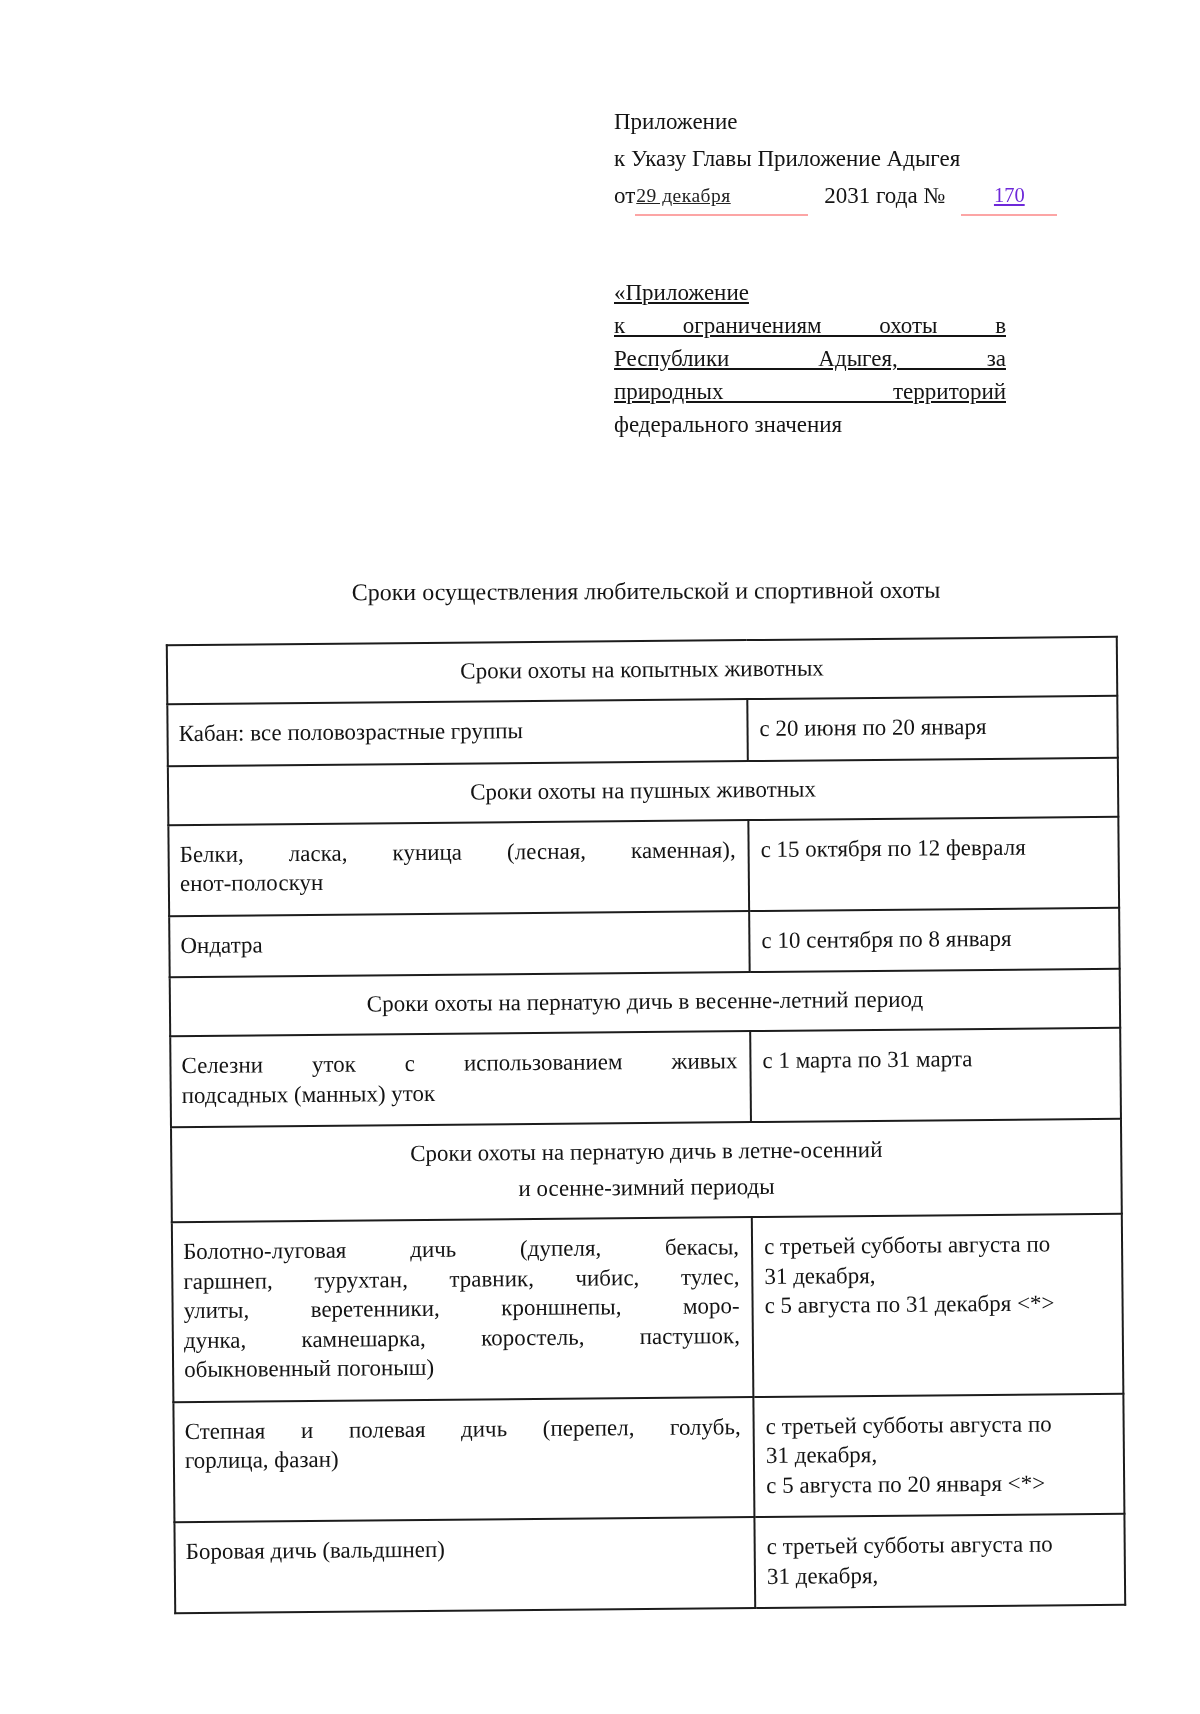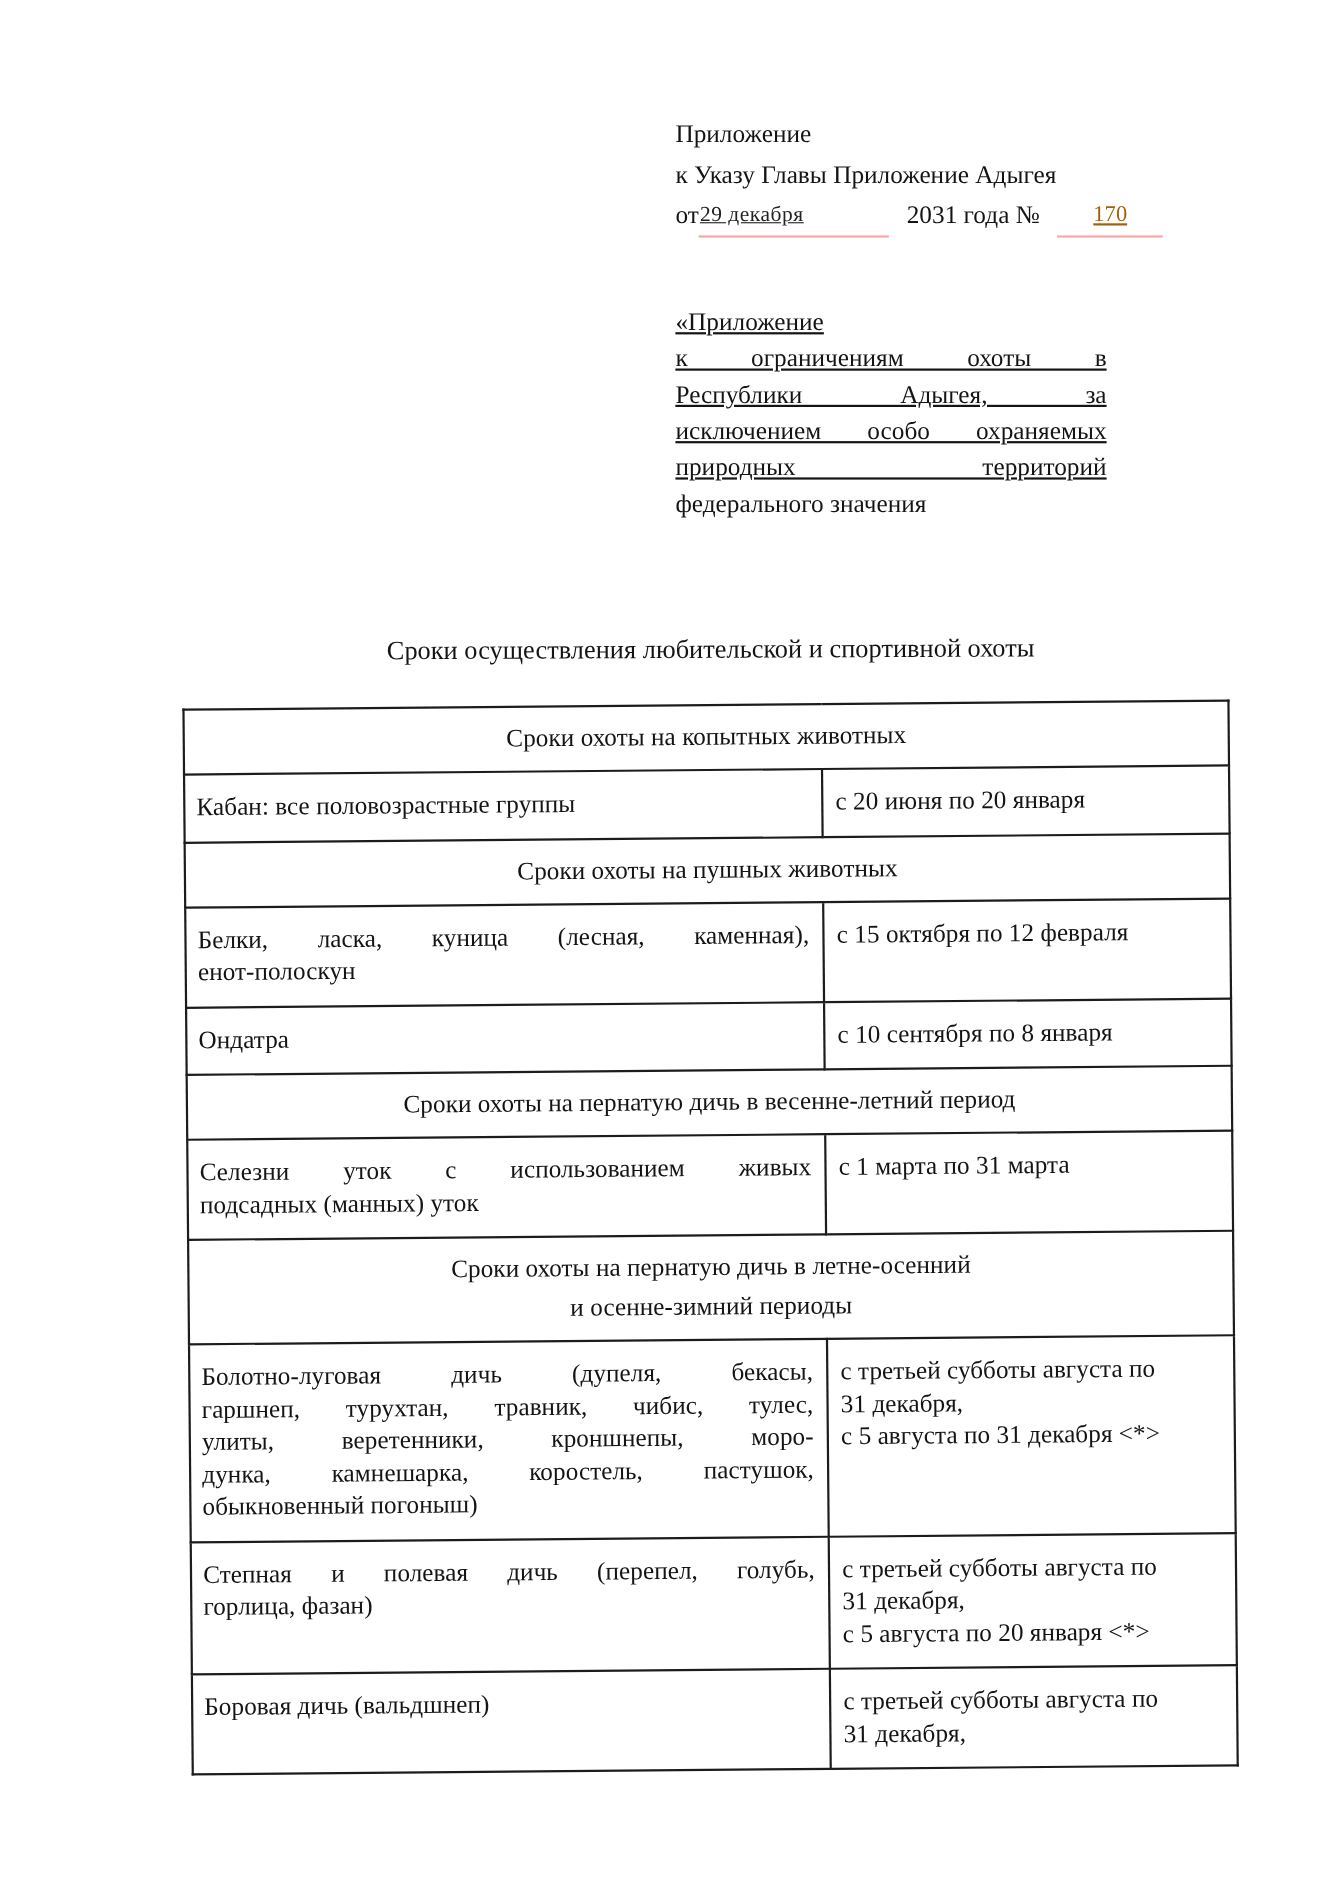--- a/index.html
+++ b/index.html
@@ -29,21 +29,21 @@
     font-size:19.5px;
     letter-spacing:0.5px;
     padding-left:1px;
     color:#222;
   }
   .fill-in.num{
     width:96px;
     text-align:center;
     font-size:20.5px;
     margin-left:16px;
-    color:#a16207;
+    color:#6d28d9;
   }
   .mid{margin-left:16px;margin-right:0;}
 
   
   .annex-block{
     position:absolute;left:614px;top:276px;width:392px;
     font-size:23px;line-height:33px;
   }
   .annex-block .jl{text-align:justify;text-align-last:justify;text-decoration:underline;}
 
@@ -96,21 +96,20 @@
         <span class="fill-in date">29 декабря</span>
       <span class="mid">2031 года №</span>
       <span class="fill-in num">170</span>
     </div>
   </div>
 
   <div class="annex-block justify-block">
       <div class="jl">«Приложение</div>
       <div class="jl">к ограничениям охоты в</div>
       <div class="jl">Республики Адыгея, за</div>
-      <div class="jl">исключением особо охраняемых</div>
       <div class="jl">природных территорий</div>
       <div>федерального значения</div>
     </div>
 
   <div class="doc-title">Сроки осуществления любительской и спортивной охоты</div>
 
   <table class="hunt-table">
     <tbody>
         <tr>
           <td colspan="2" class="section-cell">

